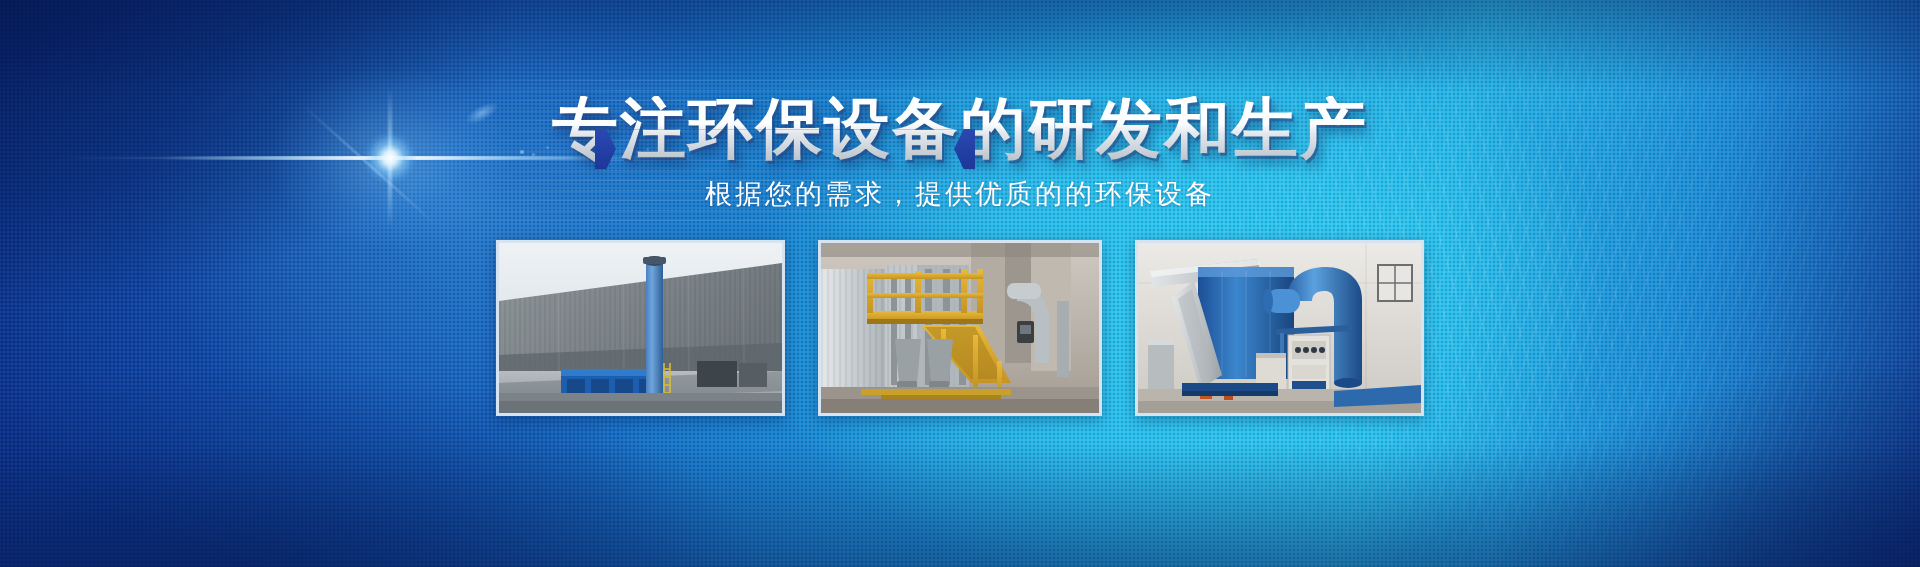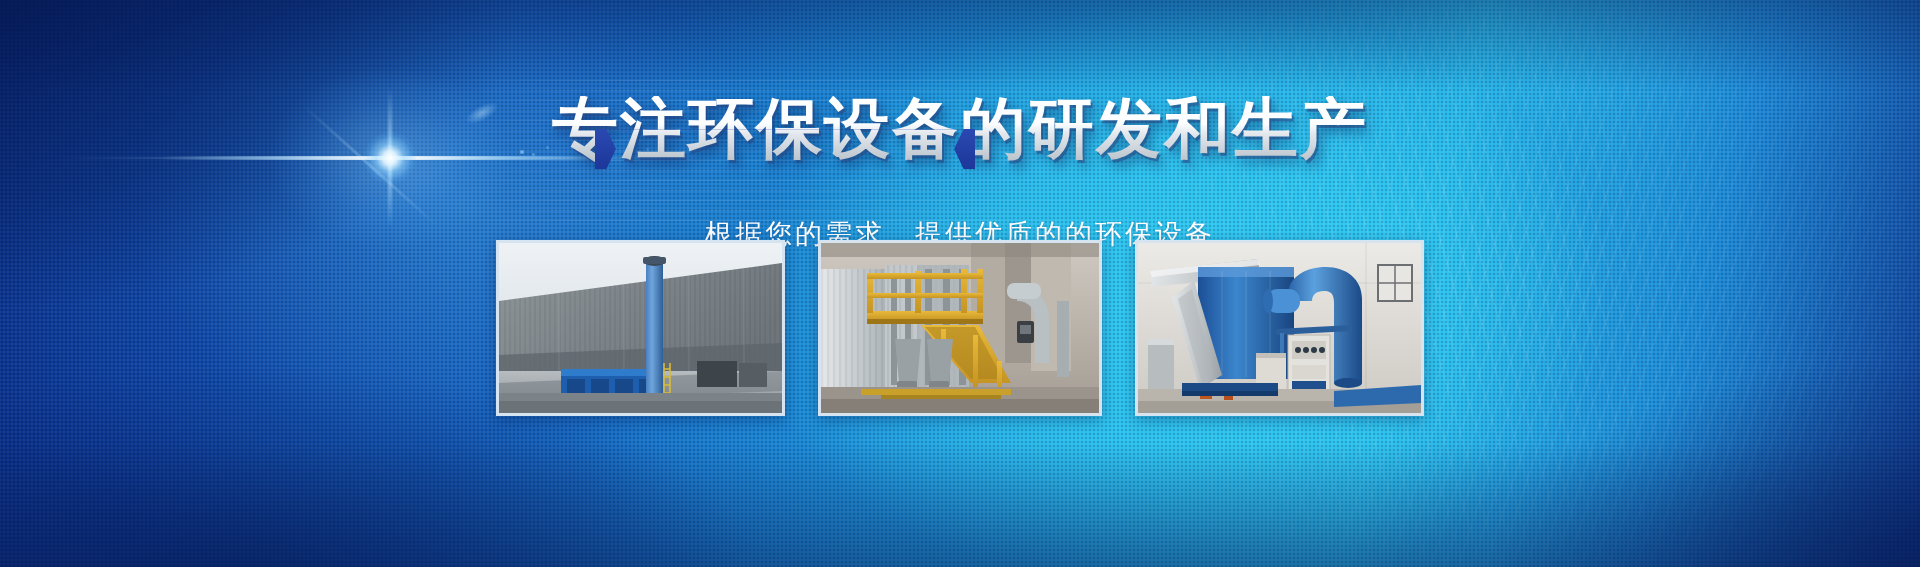--- a/index.html
+++ b/index.html
@@ -147,21 +147,20 @@
 
   
   .subtitle{
     position:absolute;left:0;right:0;top:178px;
     text-align:center;
     color:#ffffff;
     font-size:27px;line-height:1.2;
     letter-spacing:3px;
     font-family:"DejaVu Sans","Liberation Sans",sans-serif;
     text-shadow:0 1px 3px rgba(10,40,100,0.35);
-    margin-top:40px;
   }
 
   
   .photos{
     position:absolute;left:0;right:0;top:240px;
     display:flex;justify-content:center;align-items:flex-start;
     gap:33px;
   }
   .photo{
     width:283px;height:170px;

